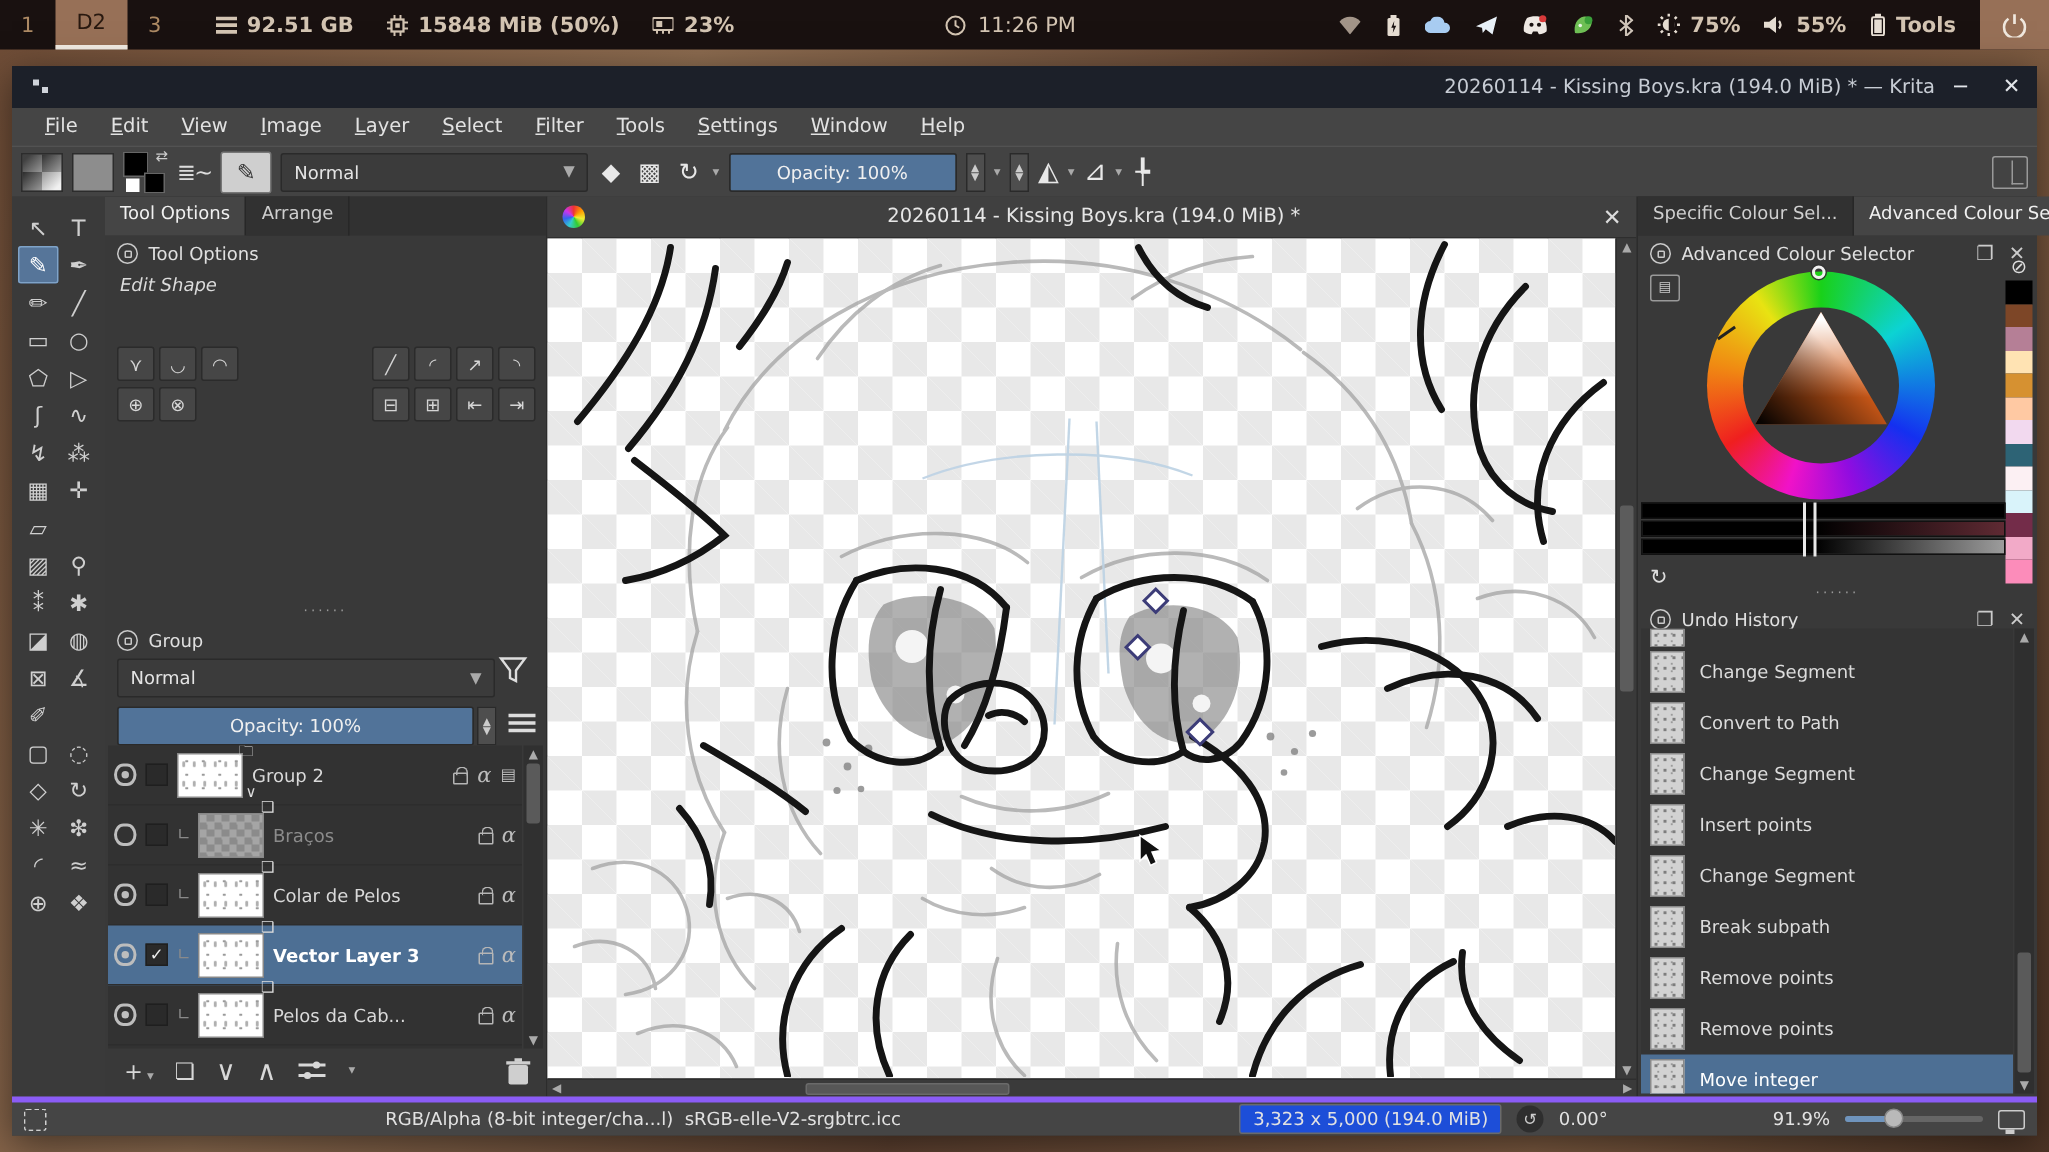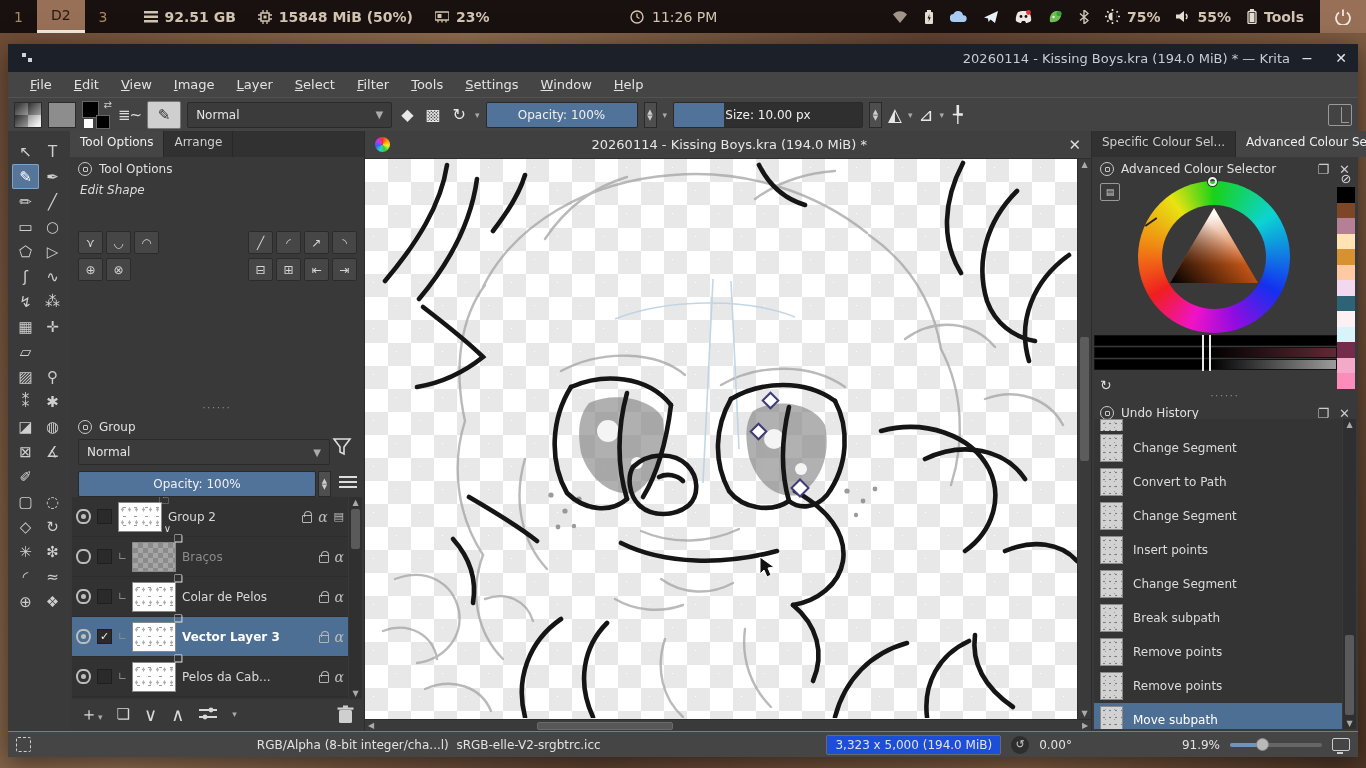--- a/index.html
+++ b/index.html
@@ -129,21 +129,21 @@
 .refresh{position:absolute;left:8px;top:246px;font-size:14px;color:#ddd;}
 
 .ulist{position:absolute;left:2px;right:16px;top:288px;bottom:2px;background:#343434;overflow:hidden;}
 .urow{height:34px;display:flex;align-items:center;gap:10px;padding:0 6px;color:#dcdcdc;}
 .urow.sel{background:#4d6f94;color:#fff;}
 .uthumb{width:23px;height:28px;background:#d2d2d2;border:1px solid #8a8a8a;flex:none;background-image:radial-gradient(#7d7d7d .9px,transparent 1px),radial-gradient(#9a9a9a .9px,transparent 1px);background-size:6px 7px,9px 5px;}
 .upartial{height:12px;overflow:hidden;display:flex;padding:0 6px;}
 .uvscroll{position:absolute;right:2px;top:288px;bottom:2px;width:13px;background:#2f2f2f;}
 .uvscroll .h{position:absolute;left:2px;right:2px;bottom:14px;height:80px;background:#5a5a5a;border-radius:2px;}
 
-.statusbar{position:absolute;left:0;bottom:0;width:100%;height:26px;background:#454545;border-top:1px solid #8b5cf6;display:flex;align-items:center;padding:0 8px;gap:10px;color:#e2e2e2;font-size:12px;}
+.statusbar{position:absolute;left:0;bottom:0;width:100%;height:26px;background:#454545;border-top:4px solid #8b5cf6;display:flex;align-items:center;padding:0 8px;gap:10px;color:#e2e2e2;font-size:12px;}
 .selic{width:15px;height:15px;border:1.5px dashed #cfcfcf;border-radius:2px;flex:none;}
 .stmid{flex:1;text-align:center;}
 .dimbox{border:1px solid #6a6a6a;border-radius:2px;padding:2px 8px;background:#1d4ed8;}
 .rotic{width:18px;height:18px;background:#2e2e2e;border-radius:50%;display:flex;align-items:center;justify-content:center;color:#ccc;font-size:11px;}
 .zslider{width:92px;height:4px;background:#666;border-radius:2px;position:relative;}
 .zslider .zf{position:absolute;left:0;top:0;bottom:0;width:30%;background:#6f94bd;border-radius:2px;}
 .zslider .zh{position:absolute;left:28%;top:-5px;width:13px;height:13px;border-radius:50%;background:#b9b9b9;border:1px solid #888;}
 .monic{width:18px;height:13px;border:1.5px solid #ccc;border-radius:2px;position:relative;}
 .monic::after{content:"";position:absolute;left:4px;bottom:-4px;width:6px;height:2.5px;background:#ccc;}
 svg.icon{display:block;}
@@ -320,24 +320,20 @@
     <span class="mini-car">▾</span>
     <div class="slider" style="width:152px">
       <div class="fill" style="width:100%"></div>
         <span>Opacity: 100%</span>
     </div>
     <div class="spin">
         <span>▲</span>
         <span>▼</span>
       </div>
     <span class="mini-car">▾</span>
-    <div class="slider" style="width:190px">
-      <div class="fill" style="width:50px"></div>
-        <span>Size: 10.00 px</span>
-    </div>
     <div class="spin">
         <span>▲</span>
         <span>▼</span>
       </div>
     <span class="mirror">◭</span>
     <span class="mini-car">▾</span>
     <span class="mirror">⊿</span>
     <span class="mini-car">▾</span>
     <span class="tbi">╄</span>
     <div class="wschooser"></div>
@@ -725,21 +721,21 @@
       <div class="urow">
           <span class="uthumb"></span>
           <span>Remove points</span>
         </div>
       <div class="urow">
           <span class="uthumb"></span>
           <span>Remove points</span>
         </div>
       <div class="urow sel">
           <span class="uthumb"></span>
-          <span>Move subpath</span>
+          <span>Move integer</span>
         </div>
     </div>
     <div class="uvscroll">
       <span class="sarrow" style="top:1px">▲</span>
         <div class="h"></div>
         <span class="sarrow" style="bottom:1px">▼</span>
     </div>
   </div>
 
   <div class="statusbar">

